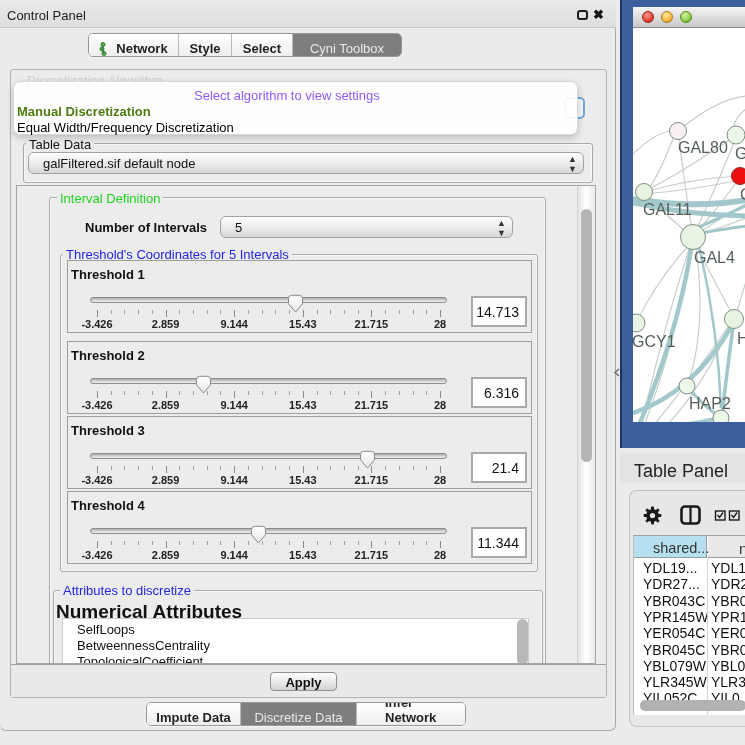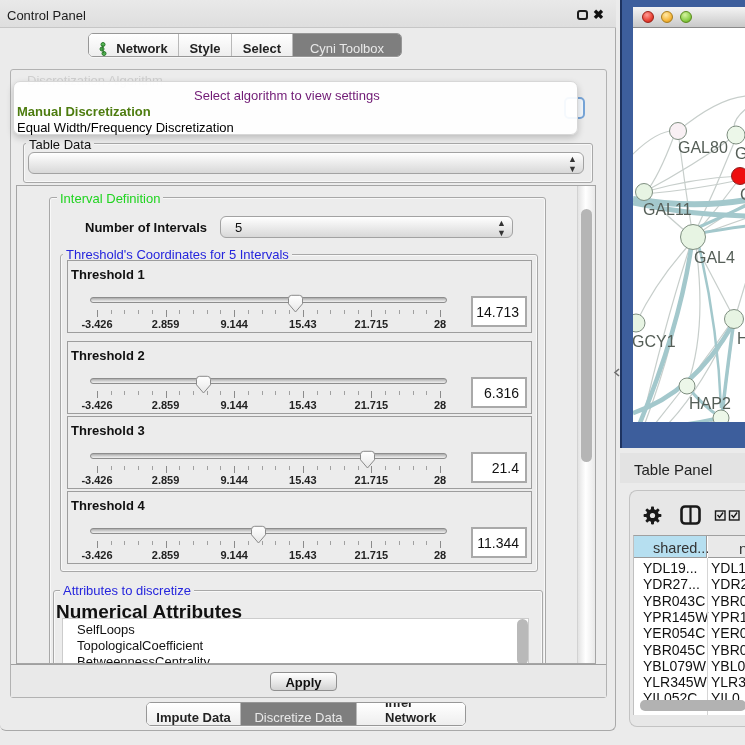--- a/index.html
+++ b/index.html
@@ -88,20 +88,21 @@
 
   <div class="abs" id="content">
 
     <div class="abs" style="left:16px; top:3px; font-size:13px; color:#cfcfcf;">Discretization Algorithm</div>
 
     <div class="abs" style="left:553px; top:27px; width:21px; height:22px; border:2px solid #77a5d8; border-radius:5px; background:#f4f8fc;"></div>
 
     <div class="groupbox" style="left:12px; top:73px; width:570px; height:40px;"></div>
     <div class="grouplabel" style="left:15px; top:67px; color:#111;">Table Data</div>
     <div class="combo" style="left:17px; top:82px; width:556px; height:22px;">
+      <span class="cv">galFiltered.sif default node</span>
       <span class="arr">▲<br>▼</span>
     </div>
 
     <div class="abs" id="viewport">
 
       <div class="groupbox" style="left:32px; top:11px; width:497px; height:470px;"></div>
       <div class="grouplabel" style="left:40px; top:5px; color:#21d421;">Interval Definition</div>
 
       <div class="abs" style="left:68px; top:34px; font-size:13px; font-weight:bold; color:#111;">Number of Intervals</div>
       <div class="combo" style="left:203px; top:30px; width:293px; height:22px;">
@@ -223,38 +224,38 @@
             </defs>
     </svg>
     <div class="valbox">11.344</div>
   </div>
 
       <div class="groupbox" style="left:36px; top:404px; width:490px; height:90px;"></div>
       <div class="grouplabel" style="left:43px; top:397px; color:#2525dd;">Attributes to discretize</div>
       <div class="abs" style="left:39px; top:415px; font-size:19px; font-weight:bold; color:#111;">Numerical Attributes</div>
       <div class="abs" style="left:45px; top:432px; width:467px; height:47px; background:#fff; border:1px solid #ccc; border-bottom:none; overflow:hidden; padding:3px 0 0 14px;">
         <div class="listitem">SelfLoops</div>
+        <div class="listitem">BetweennessCentrality</div>
         <div class="listitem">TopologicalCoefficient</div>
-        <div class="listitem">BetweennessCentrality</div>
       </div>
       <div class="abs" style="left:500px; top:433px; width:11px; height:46px; background:#b9b9b9; border-radius:6px;"></div>
 
       <div class="abs" id="vscroll">
           <div class="abs" id="vthumb"></div>
         </div>
     </div>
 
     <div class="abs" style="left:0px; top:594px; width:595px; height:33px; background:#e9e9e9; border-top:1px solid #9f9f9f;"></div>
     <div class="abs" style="left:259px; top:602px; width:67px; height:19px; border:1px solid #909090; border-radius:4px;
       background:linear-gradient(#ffffff,#e6e6e6 60%,#d2d2d2); font-size:13px; font-weight:bold; color:#111;
       text-align:center; padding-top:2px;">Apply</div>
   </div>
 
   <div class="abs" id="popup">
-    <div class="abs" style="left:180px; top:6px; width:232px; font-size:13px; color:#701a75;">Select algorithm to view settings</div>
+    <div class="abs" style="left:180px; top:6px; width:232px; font-size:13px; color:#8b5cf6;">Select algorithm to view settings</div>
     <div class="abs" style="left:3px; top:22px; font-size:13px; font-weight:bold; color:#4d7c0f;">Manual Discretization</div>
     <div class="abs" style="left:3px; top:38px; font-size:13px; color:#000;">Equal Width/Frequency Discretization</div>
   </div>
 
   <div class="seg" style="left:146px; top:702px;">
     <div class="s" style="width:94px;">Impute Data</div>
     <div class="s sel" style="width:116px;">Discretize Data</div>
     <div class="s" style="width:108px;padding-left:28px;">Infer Network</div>
   </div>
 </div>
@@ -334,21 +335,21 @@
       <text x="10" y="187">GAL11</text>
       <text x="61" y="235">GAL4</text>
       <text x="-1" y="319">GCY1</text>
       <text x="104" y="316">H</text>
       <text x="56" y="381">HAP2</text>
     </g>
   </svg>
 </div>
 
 <div class="abs" id="tptitle" style="left:620px; top:453px; width:125px; height:30px; background:#e3e3e3;">
-  <span class="abs" style="left:14px; top:8px; font-size:15px; color:#222;">Table Panel</span>
+  <span class="abs" style="left:14px; top:8px; font-size:18px; color:#222;">Table Panel</span>
 </div>
 <div class="abs" id="tpanel" style="left:629px; top:490px; width:116px; height:237px; background:#e7e7e7;
   border:1px solid #c3c3c3; border-radius:8px 0 0 8px; border-right:none;">
 
   <svg class="abs" style="left:0px; top:0px;" width="116" height="40" viewBox="0 0 116 40">
     <g fill="#1a1a1a">
       <circle cx="22.5" cy="24.5" r="6.4"></circle>
       <g>
         <rect x="21" y="15.6" width="3" height="4.4" rx="0.8"></rect>
         <rect x="21" y="29" width="3" height="4.4" rx="0.8" transform="rotate(45 22.5 24.5)"></rect>

